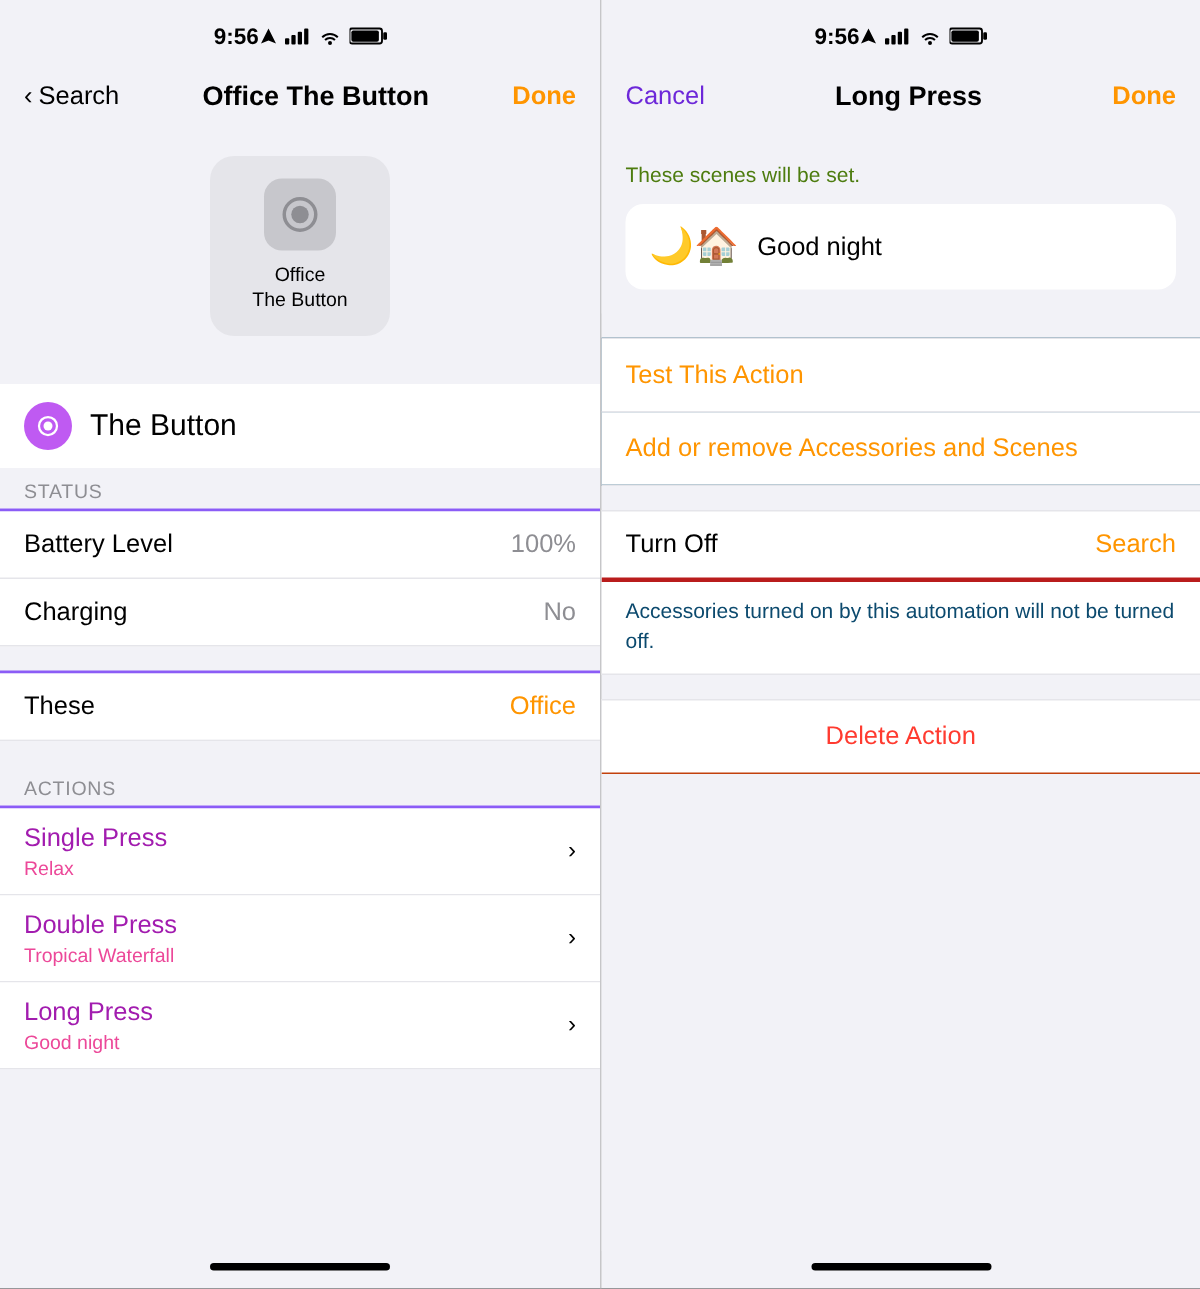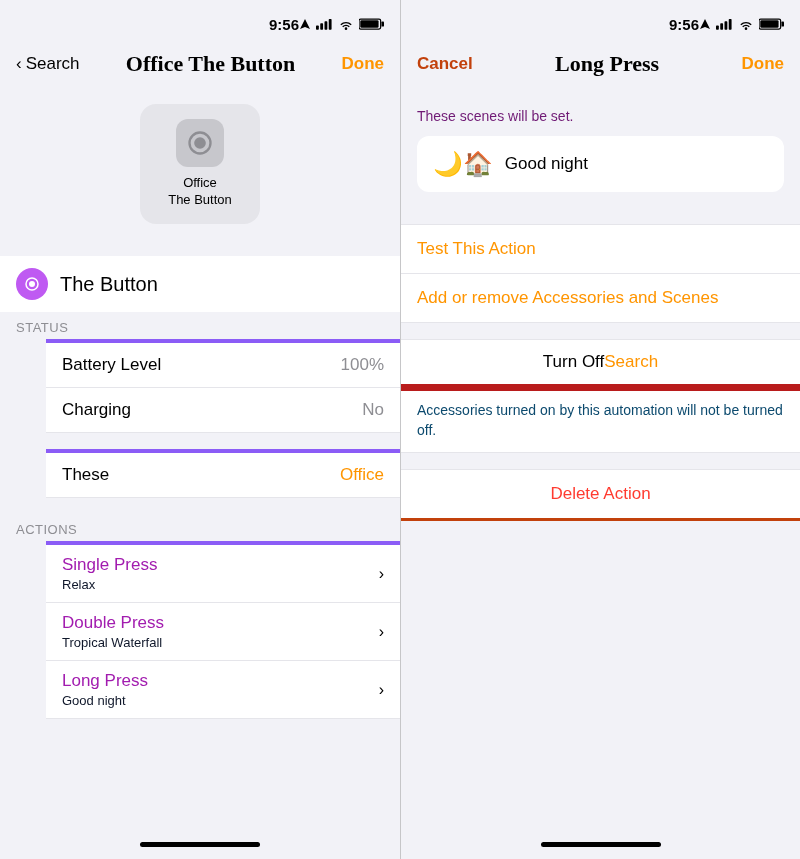--- a/index.html
+++ b/index.html
@@ -29,21 +29,21 @@
       background: #f2f2f7;
       display: flex;
       flex-direction: column;
       overflow: hidden;
       border-left: 1px solid #c6c6c8;
     }
 
     
     .status-bar {
       display: flex;
-      justify-content: flex-end;
+      justify-content: center;
       align-items: center;
       padding: 8px 16px 4px;
       background: #f2f2f7;
       font-size: 15px;
       font-weight: 600;
       height: 44px;
     }
     .status-bar .time {
       font-size: 15px;
       font-weight: 700;
@@ -70,37 +70,36 @@
       color: #000;
       font-size: 17px;
       display: flex;
       align-items: center;
       gap: 4px;
       cursor: pointer;
       background: none;
       border: none;
     }
     .nav-bar .nav-title {
-      font-size: 22px;
+      font-size: 18px;
       font-weight: 600;
       color: #000;
-      font-family: Liberation Serif, serif;
     }
     .nav-bar .action-btn {
       color: #ff9500;
       font-size: 17px;
       font-weight: 600;
       cursor: pointer;
       background: none;
       border: none;
     }
     .nav-bar .cancel-btn {
-      color: #c2410c;
-      font-size: 17px;
-      font-weight: 700;
+      color: #6d28d9;
+      font-size: 17px;
+      font-weight: 400;
       cursor: pointer;
       background: none;
       border: none;
     }
 
     
     .device-card-section {
       padding: 16px;
       background: #f2f2f7;
     }
@@ -174,23 +173,22 @@
     .section-label {
       font-size: 13px;
       font-weight: 400;
       color: #8e8e93;
       text-transform: uppercase;
       padding: 8px 16px 4px;
       letter-spacing: 0.5px;
     }
     .list-card {
       background: #fff;
-      border-top: 4px solid #8b5cf6;
+      border-top: 2px solid #8b5cf6;
       border-bottom: 1px solid #e5e5ea;
-      margin-left: 46px;
     }
     .list-item {
       display: flex;
       align-items: center;
       justify-content: space-between;
       padding: 12px 16px;
       border-bottom: 1px solid #e5e5ea;
       background: #fff;
     }
     .list-item:last-child {
@@ -224,21 +222,21 @@
       cursor: pointer;
     }
     .action-item:last-child { border-bottom: none; }
     .action-item-text { flex: 1; }
     .action-item-title {
       font-size: 17px;
       color: #a21caf;
     }
     .action-item-subtitle {
       font-size: 13px;
-      color: #0f172a;
+      color: #ec4899;
       margin-top: 2px;
     }
 
     
     .home-bar {
       margin-top: auto;
       display: flex;
       justify-content: center;
       padding: 8px 0 12px;
     }
@@ -254,21 +252,21 @@
       padding: 16px;
       background: #f2f2f7;
     }
     .section-title-large {
       font-size: 22px;
       font-weight: 700;
       color: #000;
     }
     .section-subtitle {
       font-size: 14px;
-      color: #701a75;
+      color: #4d7c0f;
       margin-top: 4px;
     }
 
     .scene-item {
       background: #fff;
       border-radius: 12px;
       padding: 14px 16px;
       margin-top: 12px;
       display: flex;
       align-items: center;
@@ -301,45 +299,45 @@
     .turn-off-section {
       margin-top: 16px;
     }
     .turn-off-card {
       background: #fff;
       border-top: 1px solid #e5e5ea;
       border-bottom: 1px solid #e5e5ea;
     }
     .turn-off-row {
       display: flex;
-      justify-content: center;
+      justify-content: space-between;
       align-items: center;
       padding: 12px 16px;
-      border-bottom: 7px solid #b91c1c;
+      border-bottom: 3px solid #b91c1c;
     }
     .turn-off-label {
       font-size: 17px;
       color: #000;
     }
     .turn-off-value {
       font-size: 17px;
       color: #ff9500;
     }
     .turn-off-desc {
       padding: 10px 16px 12px;
       font-size: 14px;
       color: #0c4a6e;
       line-height: 1.4;
     }
 
     .delete-section {
       margin-top: 16px;
       background: #fff;
       border-top: 1px solid #e5e5ea;
-      border-bottom: 3px solid #c2410c;
+      border-bottom: 1px solid #c2410c;
       padding: 14px 16px;
       text-align: center;
     }
     .delete-label {
       font-size: 17px;
       color: #ff3b30;
       cursor: pointer;
     }
 
     .spacer { background: #f2f2f7; flex: 1; }

